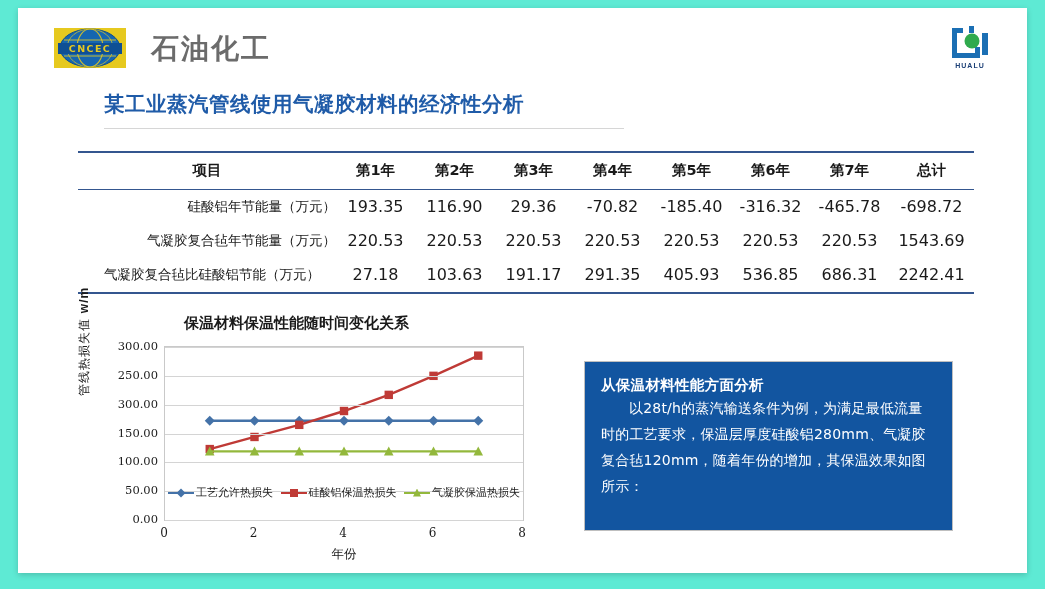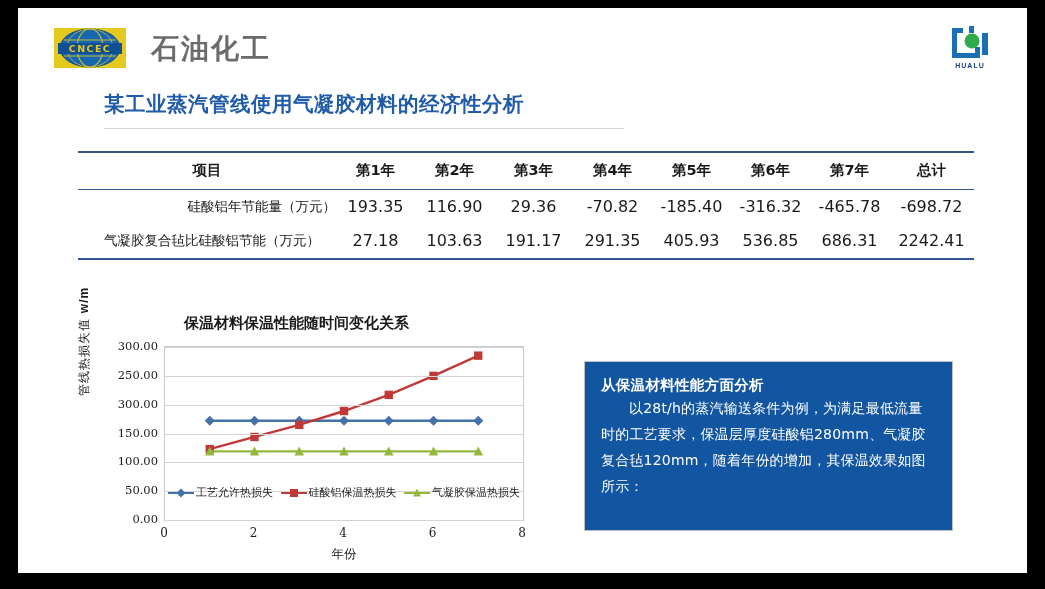--- a/index.html
+++ b/index.html
@@ -6,21 +6,21 @@
     margin: 0;
     padding: 0;
     background: #e8eaec;
     font-family: "Liberation Sans", "DejaVu Sans", sans-serif;
   }
   #slide {
     position: relative;
     width: 1045px;
     height: 589px;
     overflow: hidden;
-    background: #000000;
+    background: #5eead4;
   }
   .page {
     position: absolute;
     left: 18px;
     top: 8px;
     width: 1009px;
     height: 565px;
     background: #ffffff;
     box-shadow: 0 2px 6px rgba(0,0,0,0.18);
   }
@@ -215,20 +215,31 @@
             <td>193.35</td>
             <td>116.90</td>
             <td>29.36</td>
             <td class="neg">-70.82</td>
             <td class="neg">-185.40</td>
             <td class="neg">-316.32</td>
             <td class="neg">-465.78</td>
             <td class="neg">-698.72</td>
           </tr>
           <tr>
+            <td class="rowlabel">气凝胶复合毡年节能量（万元）</td>
+            <td>220.53</td>
+            <td>220.53</td>
+            <td>220.53</td>
+            <td>220.53</td>
+            <td>220.53</td>
+            <td>220.53</td>
+            <td>220.53</td>
+            <td>1543.69</td>
+          </tr>
+          <tr>
             <td class="rowlabel">
               <span class="lbl-tight">气凝胶复合毡比硅酸铝节能（万元）</span>
             </td>
             <td>27.18</td>
             <td>103.63</td>
             <td>191.17</td>
             <td>291.35</td>
             <td>405.93</td>
             <td>536.85</td>
             <td>686.31</td>

